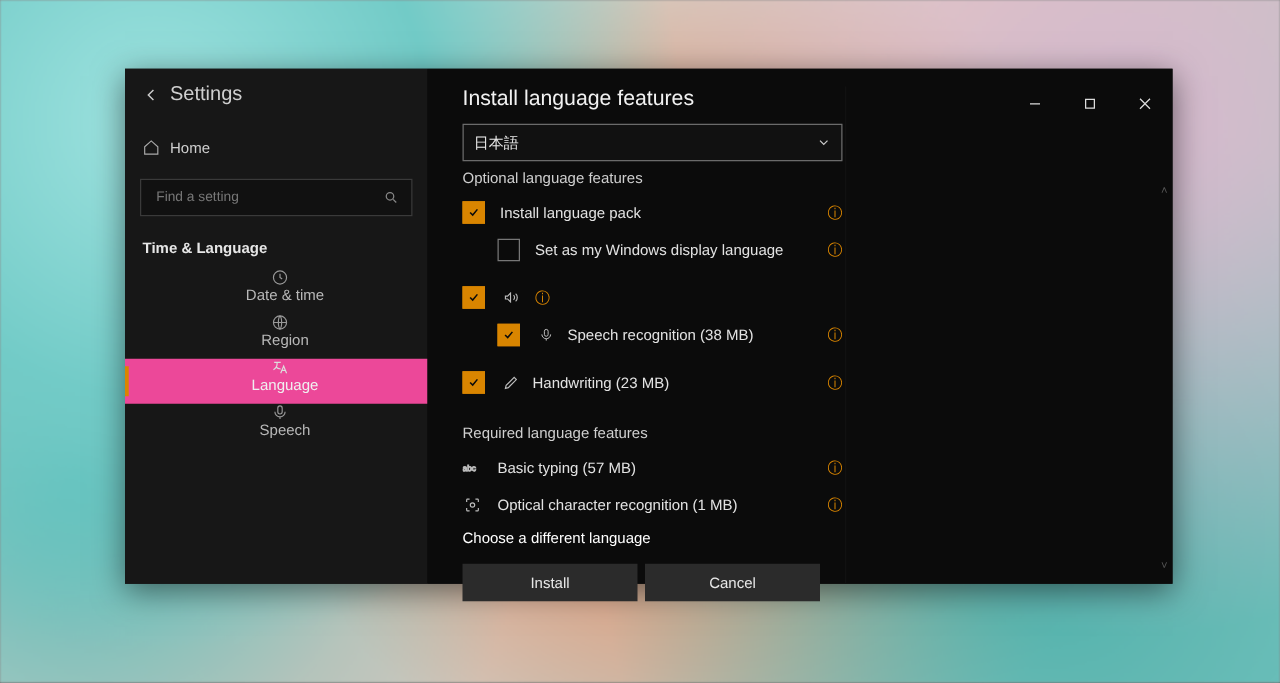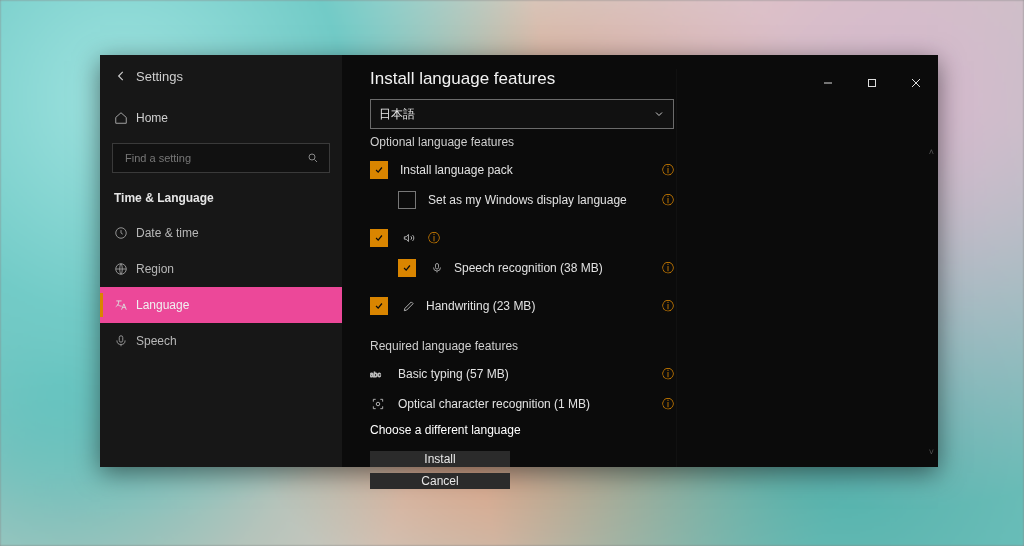--- a/index.html
+++ b/index.html
@@ -46,21 +46,21 @@
     padding-top: 6px;
     box-sizing: border-box;
   }
   .sb-top {
     display: flex;
     align-items: center;
     height: 30px;
     padding-left: 14px;
   }
   .sb-top .back { width:22px; display:flex; align-items:center; }
-  .sb-top .title { font-size: 13px; color:#cfcfcf; }
+  .sb-top .title { font-size: 16px; color:#cfcfcf; }
 
   .sb-home {
     display:flex; align-items:center;
     height: 34px; padding-left: 14px;
     margin-top: 10px;
     color:#cfcfcf;
   }
   .sb-home .ico { width:22px; display:flex; }
 
   .search {
@@ -88,20 +88,21 @@
     font-size: 12px;
     font-weight: 600;
   }
 
   .sb-item {
     display:flex; align-items:center;
     height: 36px;
     padding-left: 14px;
     color: #b8b8b8;
     position: relative;
+    flex-direction: column;
   }
   .sb-item .ico { width:22px; display:flex; color:#999; }
   .sb-item.active { background: #ec4899; color: #f0f0f0; }
   .sb-item.active::before {
     content: "";
     position: absolute;
     left: 0; top: 6px; bottom: 6px; width: 3px;
     background: #d98500;
   }
 
@@ -171,21 +172,21 @@
   .row .chk.checked { background:#d98500; border-color:#d98500; }
   .row .chk.checked svg { stroke:#0b0b0b; }
   .row .ico { width:18px; display:flex; justify-content:center; margin-right:8px; color:#bbb; flex-shrink:0;}
   .row .txt { flex:1; font-size:12px; color:#e2e2e2; }
   .row .info { color:#d98500; font-size:12px; width:16px; text-align:center;}
   .row.indent { padding-left: 28px; }
 
   .link { color:#ffffff; font-size:12px; margin-top:2px; display:inline-block;}
 
   .btnrow {
-    display:flex; gap:6px; margin-top:14px;flex-direction:column;
+    display:flex; gap:6px; margin-top:14px;
   }
   .btn {
     flex:1; height:30px;
     background:#2b2b2b;
     display:flex; align-items:center; justify-content:center;
     color:#e8e8e8; font-size:12px;
     border:none;
     max-width: 140px;
   }
 

